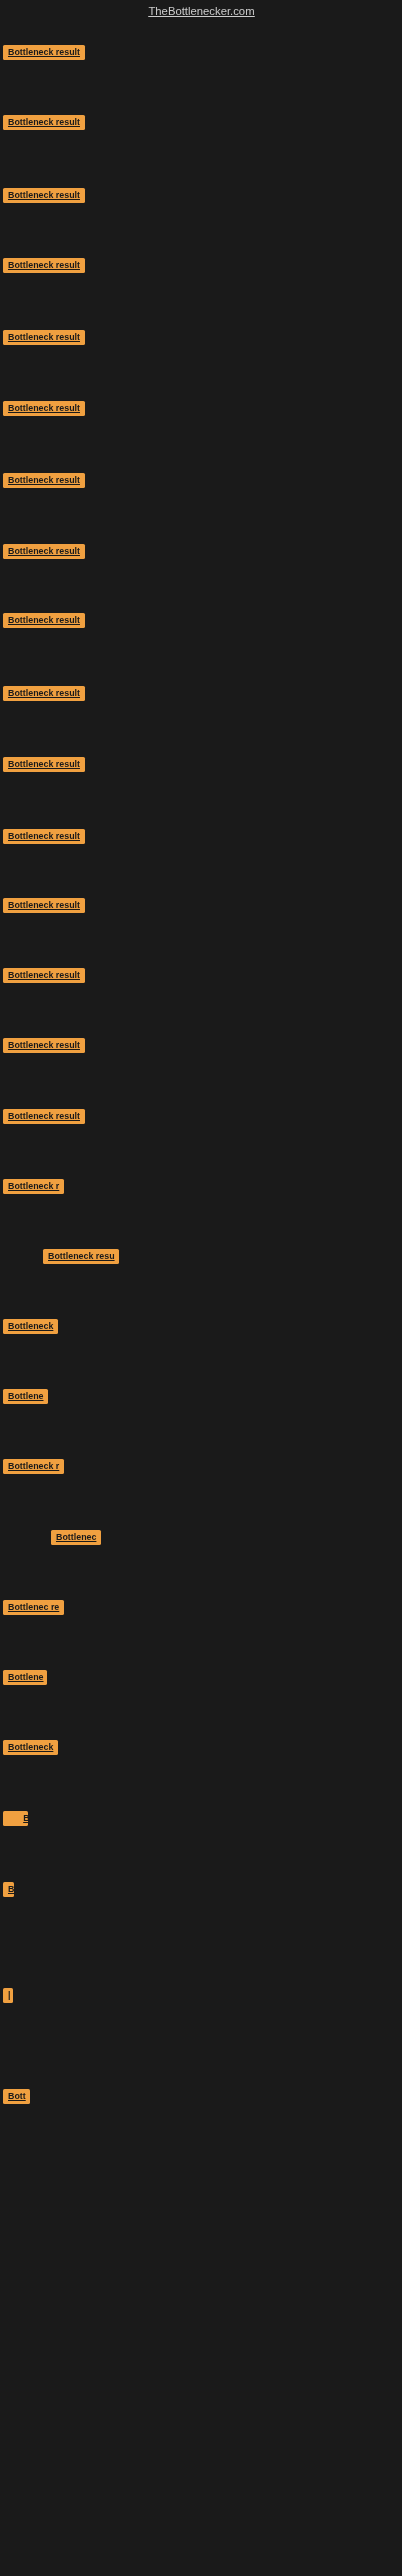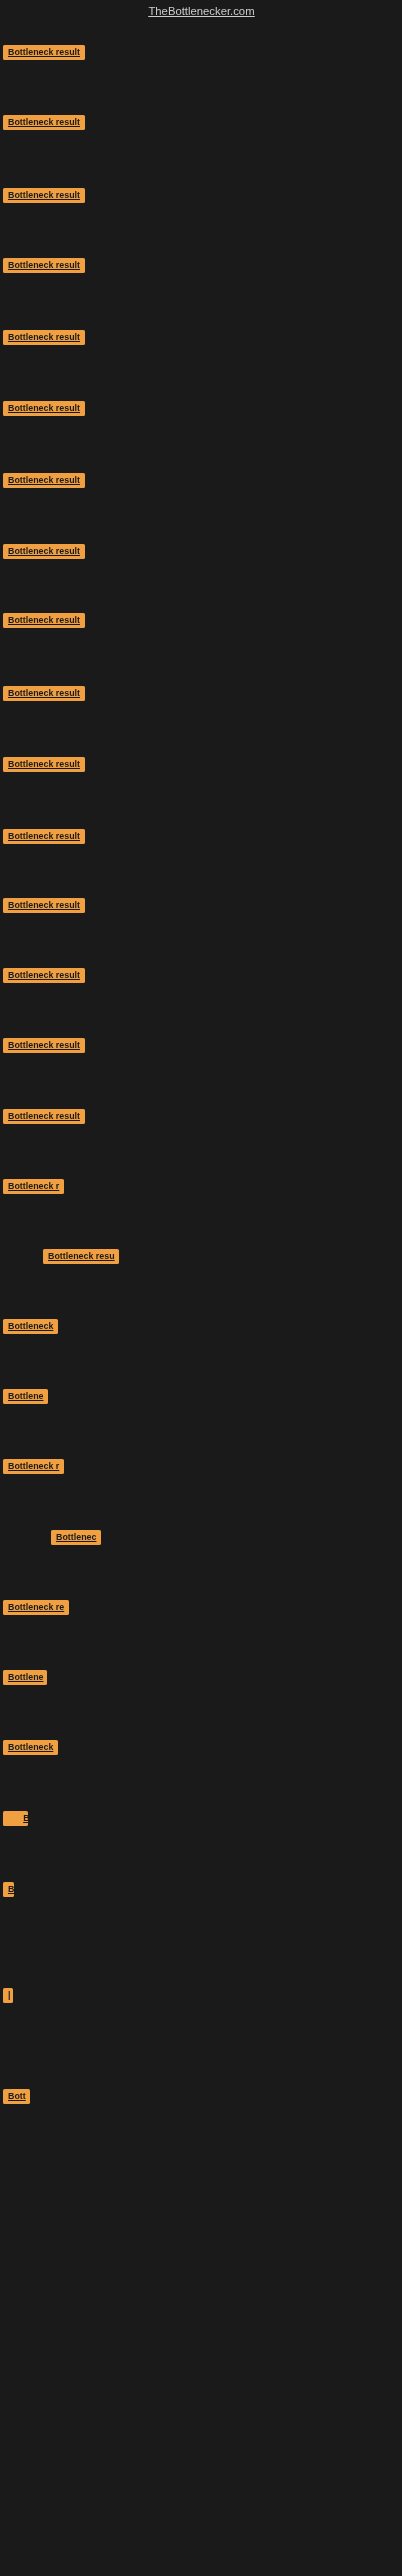--- a/index.html
+++ b/index.html
@@ -61,20 +61,20 @@
 <div class="badge-container" style="top: 898px;"><span class="badge" style="max-width: 93px;">Bottleneck result</span></div>
 <div class="badge-container" style="top: 968px;"><span class="badge" style="max-width: 93px;">Bottleneck result</span></div>
 <div class="badge-container" style="top: 1038px;"><span class="badge" style="max-width: 89px;">Bottleneck result</span></div>
 <div class="badge-container" style="top: 1109px;"><span class="badge" style="max-width: 89px;">Bottleneck result</span></div>
 <div class="badge-container" style="top: 1179px;"><span class="badge" style="max-width: 71px;">Bottleneck r</span></div>
 <div class="badge-container" style="top: 1249px; margin-left: 40px;"><span class="badge" style="max-width: 76px;">Bottleneck resu</span></div>
 <div class="badge-container" style="top: 1319px;"><span class="badge" style="max-width: 58px;">Bottleneck</span></div>
 <div class="badge-container" style="top: 1389px;"><span class="badge" style="max-width: 48px;">Bottlene</span></div>
 <div class="badge-container" style="top: 1459px;"><span class="badge" style="max-width: 64px;">Bottleneck r</span></div>
 <div class="badge-container" style="top: 1530px; padding-left: 48px;"><span class="badge" style="max-width: 55px;">Bottlenec</span></div>
-<div class="badge-container" style="top: 1600px;"><span class="badge" style="max-width: 68px;">Bottleneck re</span></div>
+<div class="badge-container" style="top: 1600px;"><span class="badge" style="max-width: 68px;">Bottlenec re</span></div>
 <div class="badge-container" style="top: 1670px;"><span class="badge" style="max-width: 44px;">Bottlene</span></div>
 <div class="badge-container" style="top: 1740px;"><span class="badge" style="max-width: 56px;">Bottleneck</span></div>
 <div class="badge-container" style="top: 1811px;"><span class="badge" style="max-width: 21px; padding-left: 20px;">Bo</span></div>
 <div class="badge-container" style="top: 1882px;"><span class="badge" style="max-width: 11.3px;">B</span></div>
 <div class="badge-container" style="top: 1988px;"><span class="badge" style="max-width: 8px;">|</span></div>
 <div class="badge-container" style="top: 2061px; margin-top: 28px;"><span class="badge" style="max-width: 27px;">Bott</span></div>
 
 
 </body></html>

